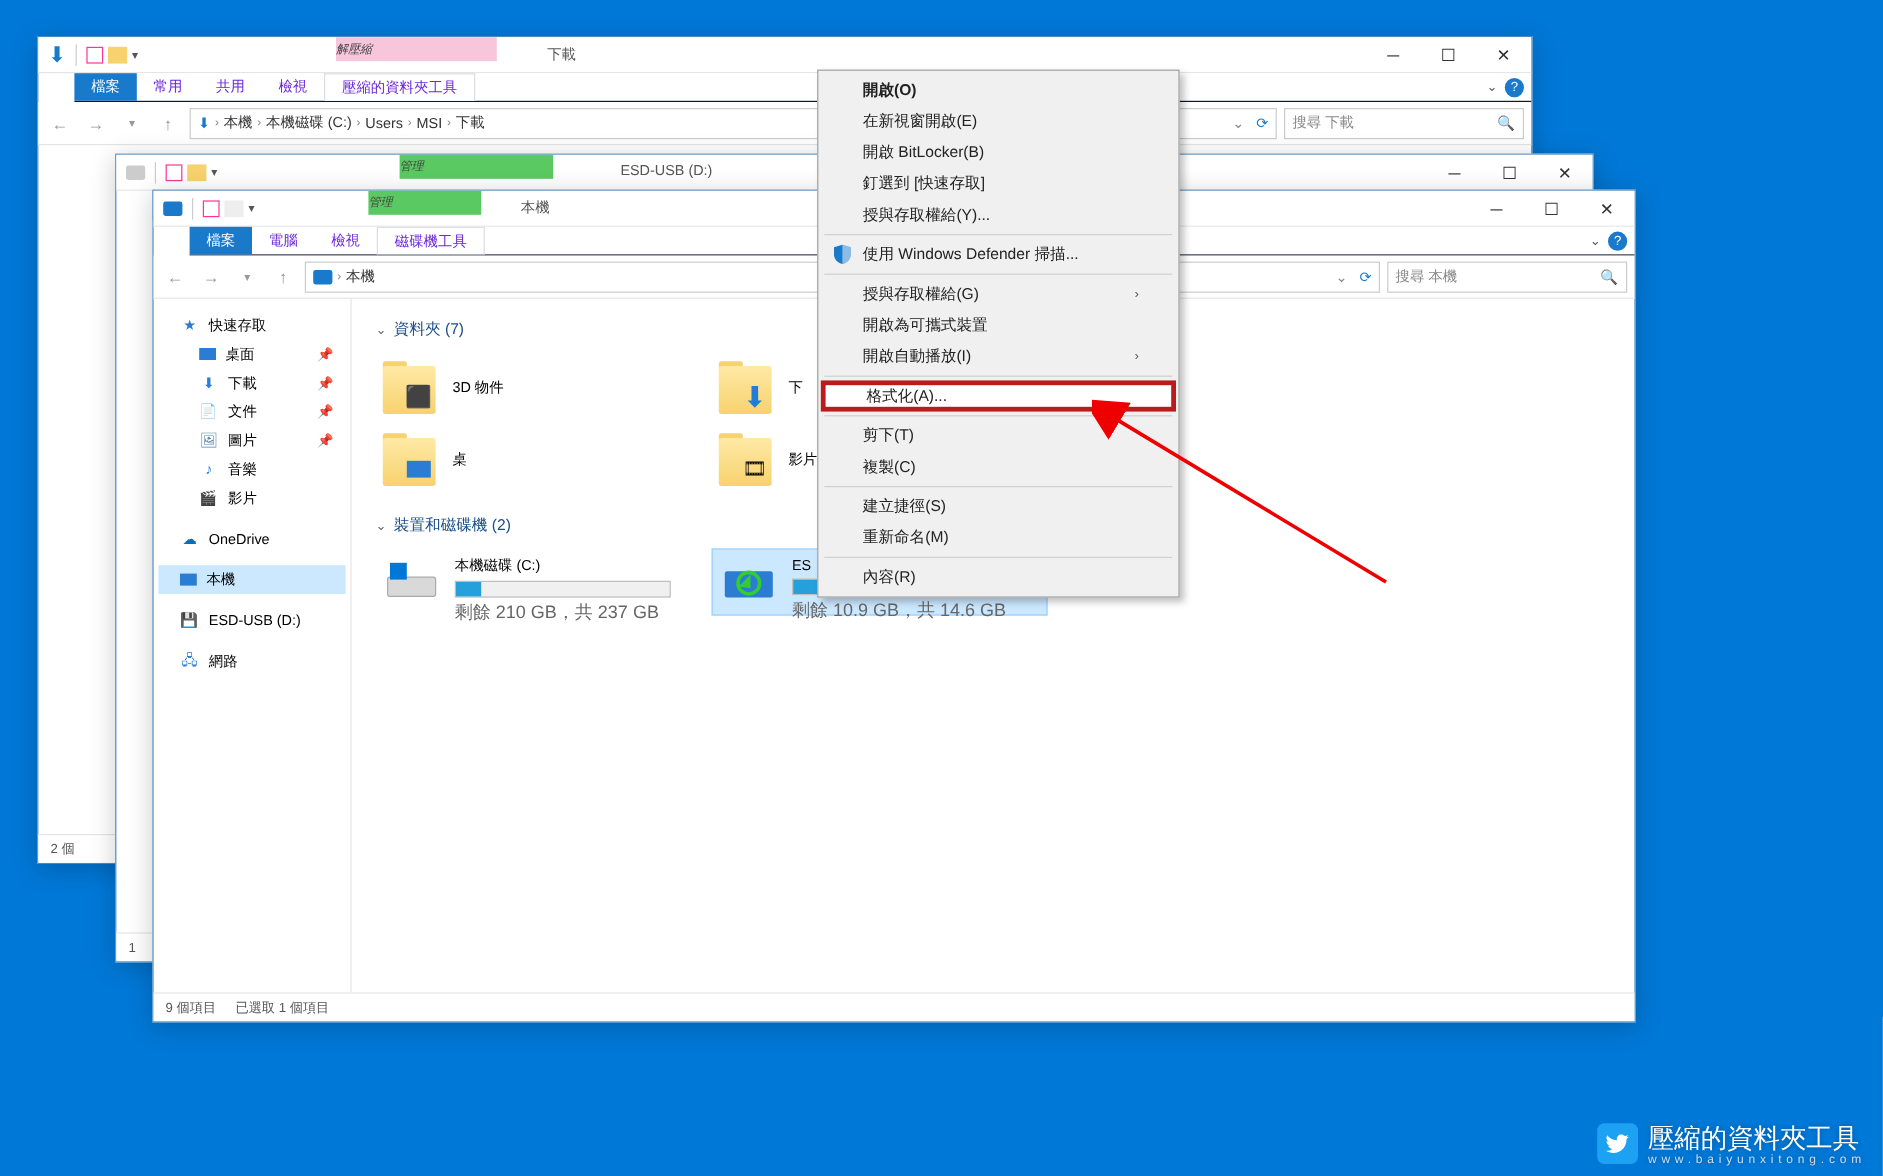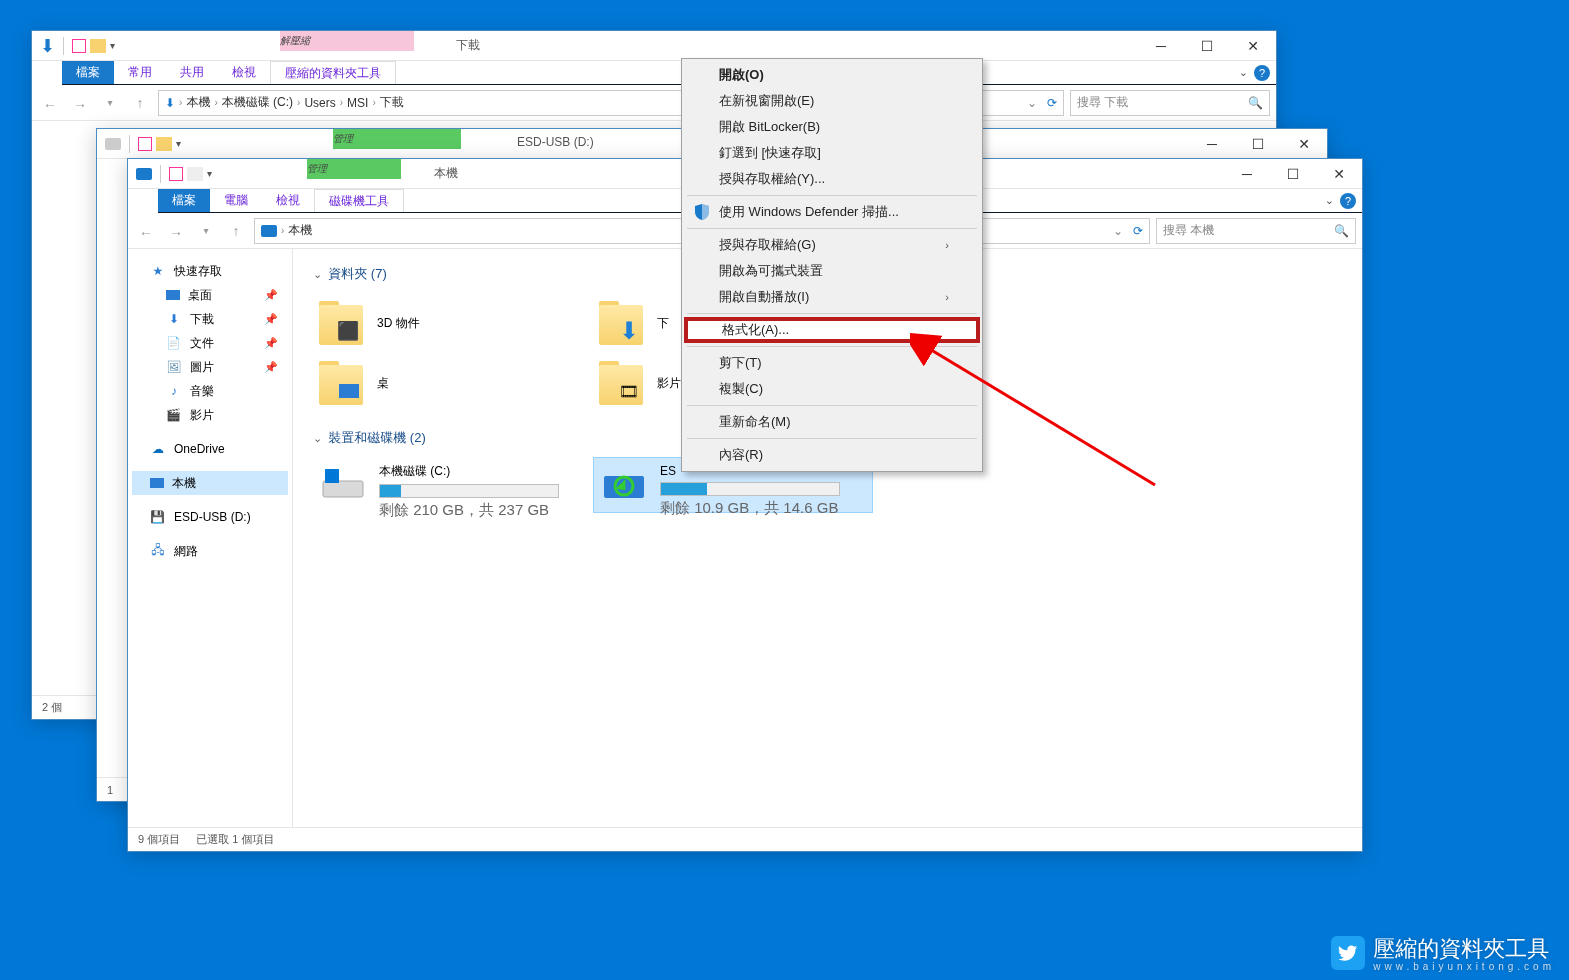--- a/index.html
+++ b/index.html
@@ -508,20 +508,23 @@
     </div>
   <div class="menu-sep"></div>
   <div class="menu-item">
       <span>剪下(T)</span>
     </div>
   <div class="menu-item">
       <span>複製(C)</span>
     </div>
   <div class="menu-sep"></div>
   <div class="menu-item">
+      <span>建立捷徑(S)</span>
+    </div>
+  <div class="menu-item">
       <span>重新命名(M)</span>
     </div>
   <div class="menu-sep"></div>
   <div class="menu-item">
       <span>內容(R)</span>
     </div>
 </div>
 
 <svg class="red-arrow" style="left:910px; top:330px;" width="260" height="170">
   <defs>

